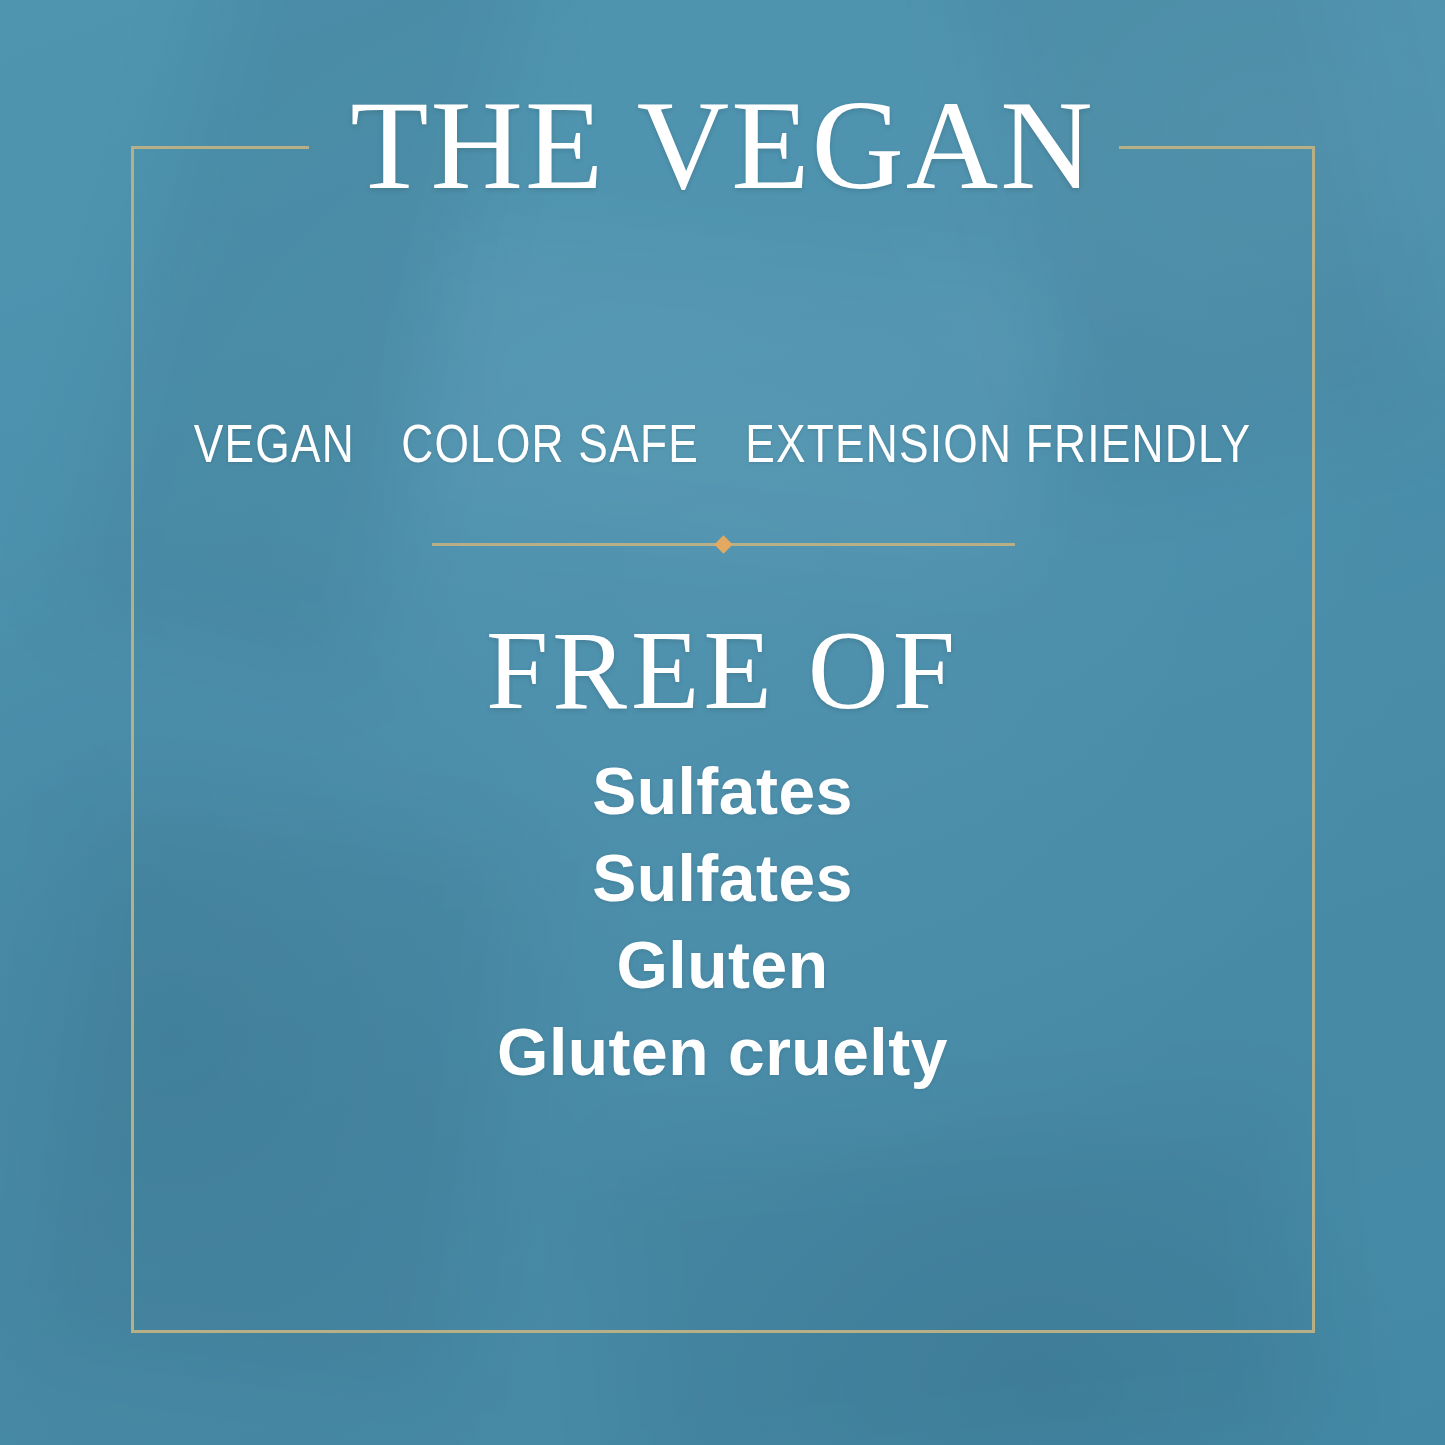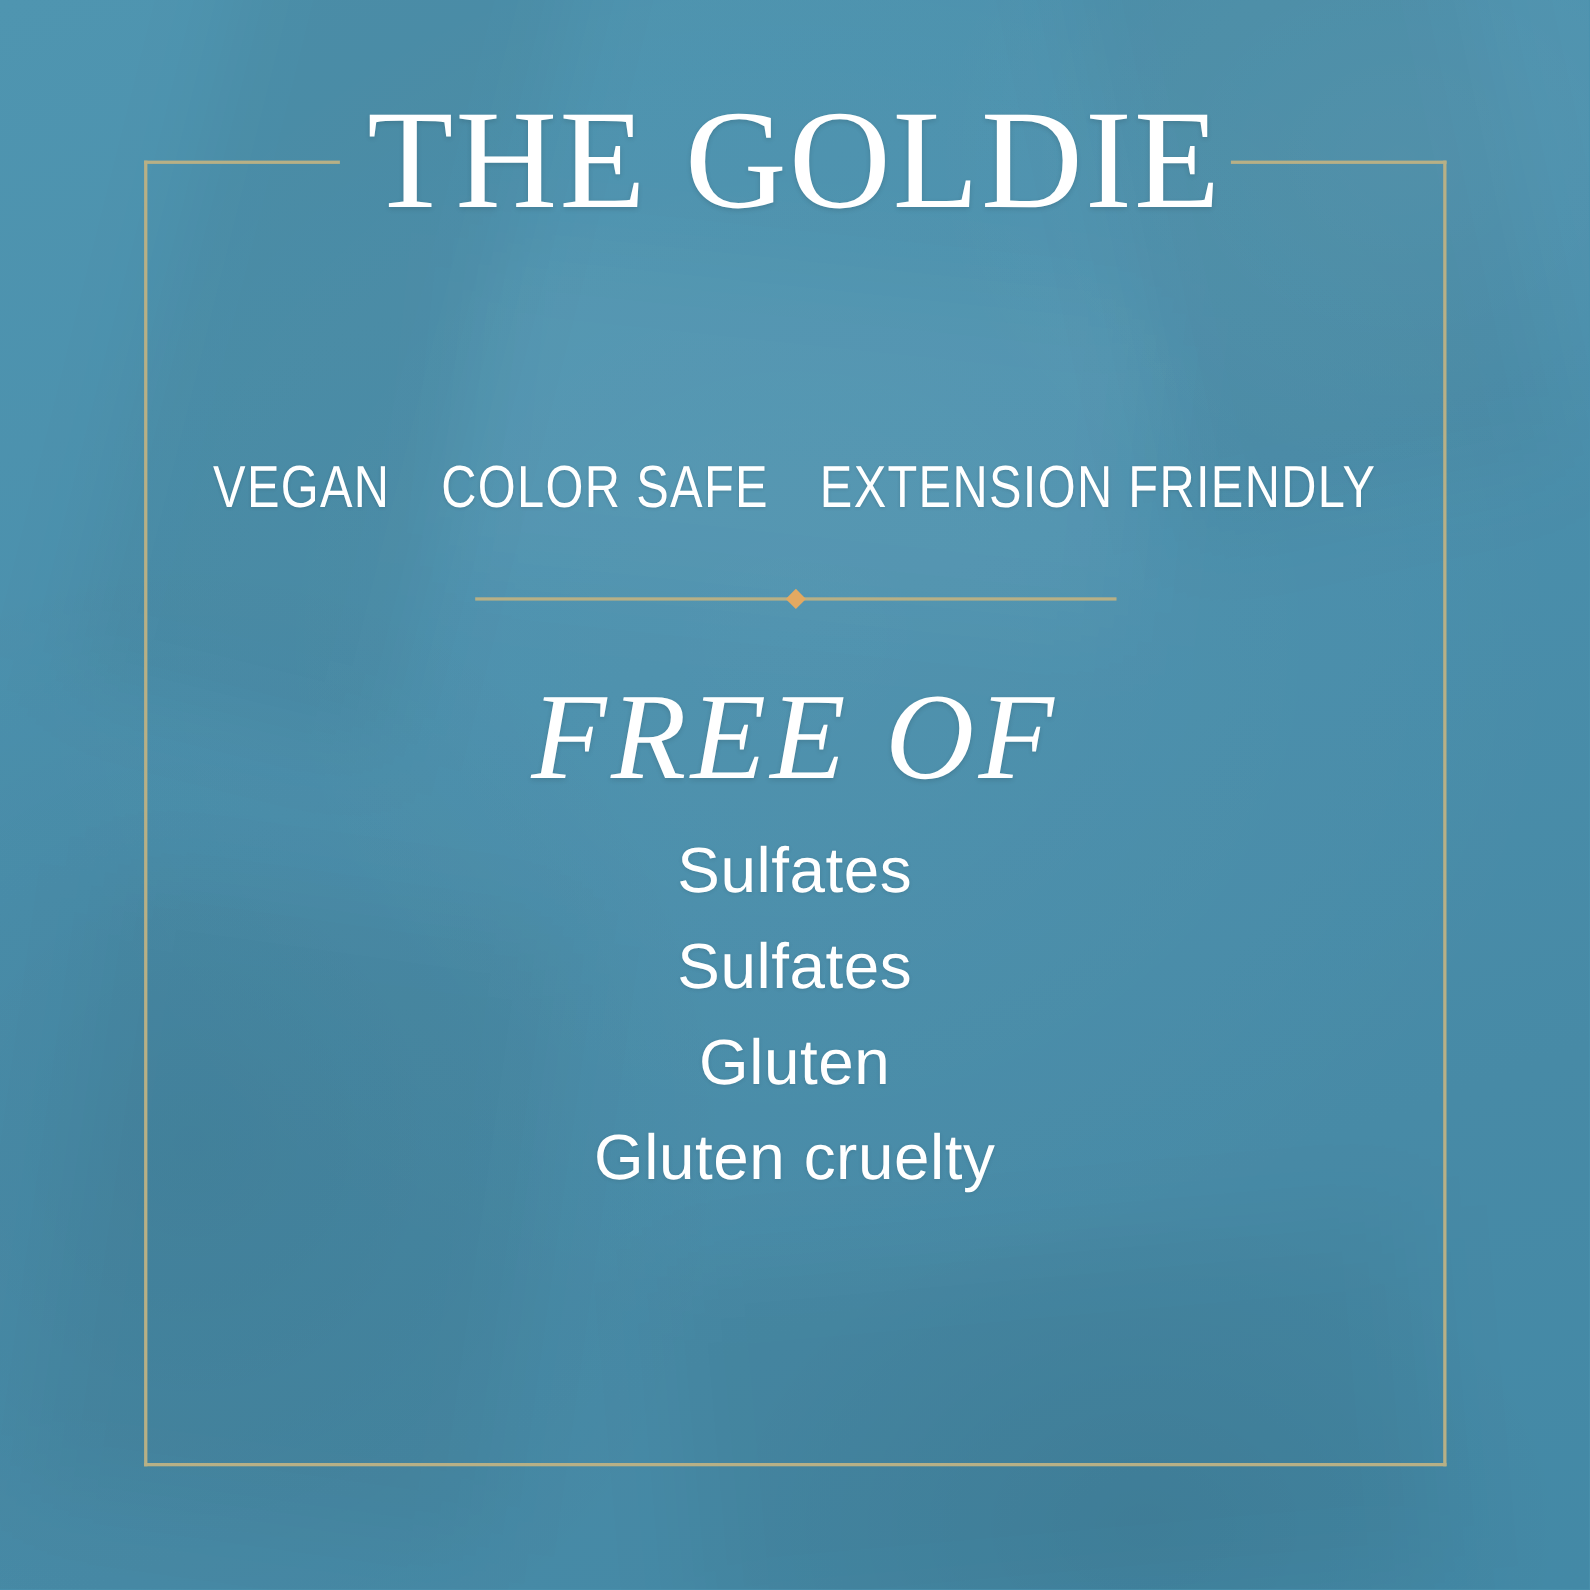--- a/index.html
+++ b/index.html
@@ -134,38 +134,37 @@
     width:1445px;
     text-align:center;
     font-family:"Liberation Serif", "DejaVu Serif", serif;
     font-weight:400;
     font-size:112px;
     line-height:112px;
     letter-spacing:4px;
     color:#ffffff;
     text-shadow:0 2px 5px rgba(0,0,0,0.13);
     white-space:nowrap;
-    font-style:italic;
   }
 
   
   .free-list {
     position:absolute;
     left:0; top:748px;
     width:1445px;
     list-style:none;
     text-align:center;
   }
   .free-list li {
     display:block;
     width:100%;
     height:87px;
     font-family:"Liberation Sans", sans-serif;
-    font-weight:400;
-    font-size:58px;
+    font-weight:700;
+    font-size:66px;
     line-height:87px;
     letter-spacing:0.5px;
     color:#ffffff;
     white-space:nowrap;
     text-shadow:0 1px 4px rgba(0,0,0,0.10);
   }
 </style>
 </head>
 <body>
 
@@ -177,21 +176,21 @@
   <div class="streak streak-d"></div>
   <div class="streak streak-e"></div>
 
   <div class="frame-seg frame-top-l"></div>
   <div class="frame-seg frame-top-r"></div>
   <div class="frame-seg frame-left"></div>
   <div class="frame-seg frame-right"></div>
   <div class="frame-seg frame-bottom"></div>
 
   <h1 class="title">
-    <span class="line line-1">THE GOLDIE</span>
+    <span class="line line-1">THE VEGAN</span>
   </h1>
 
   <div class="claims">
     <span class="claim">VEGAN</span>
     <span class="claim">COLOR SAFE</span>
     <span class="claim">EXTENSION FRIENDLY</span>
   </div>
 
   <div class="divider">
     <span class="diamond"></span>

